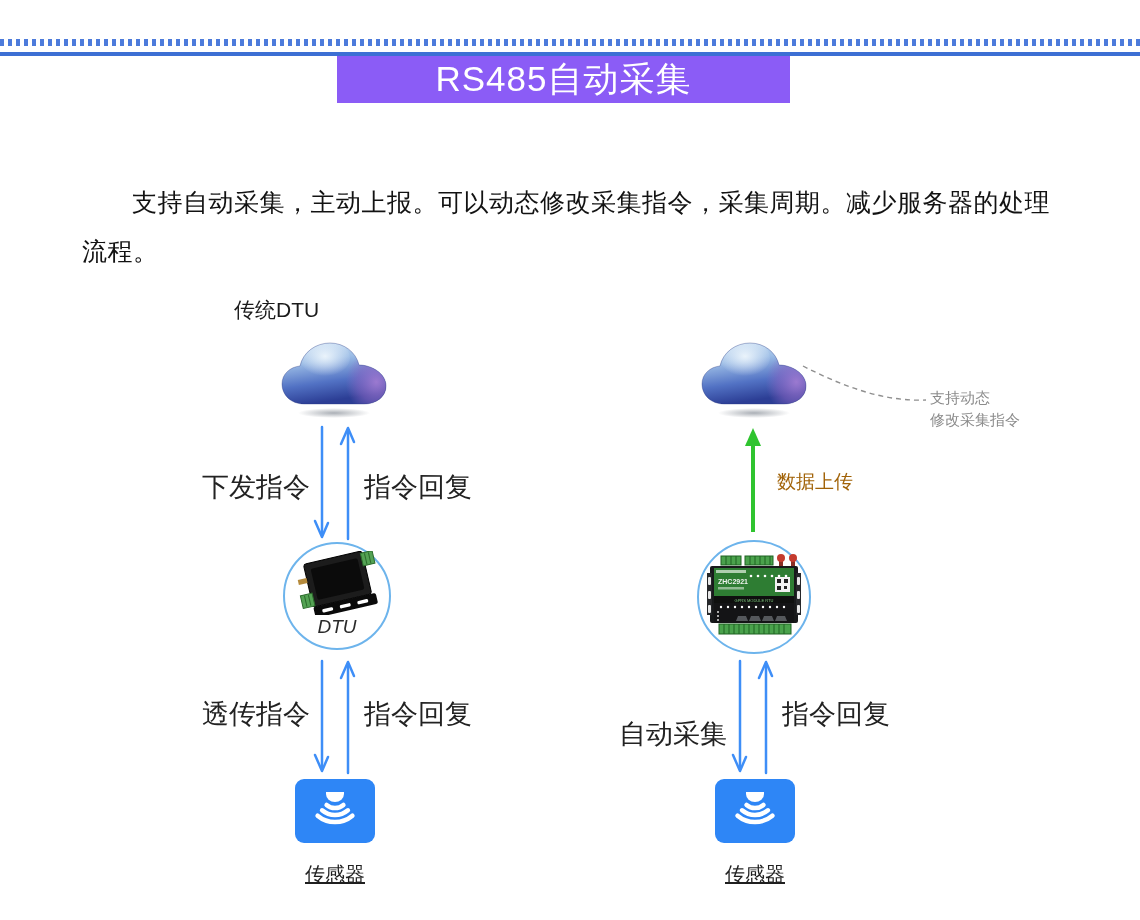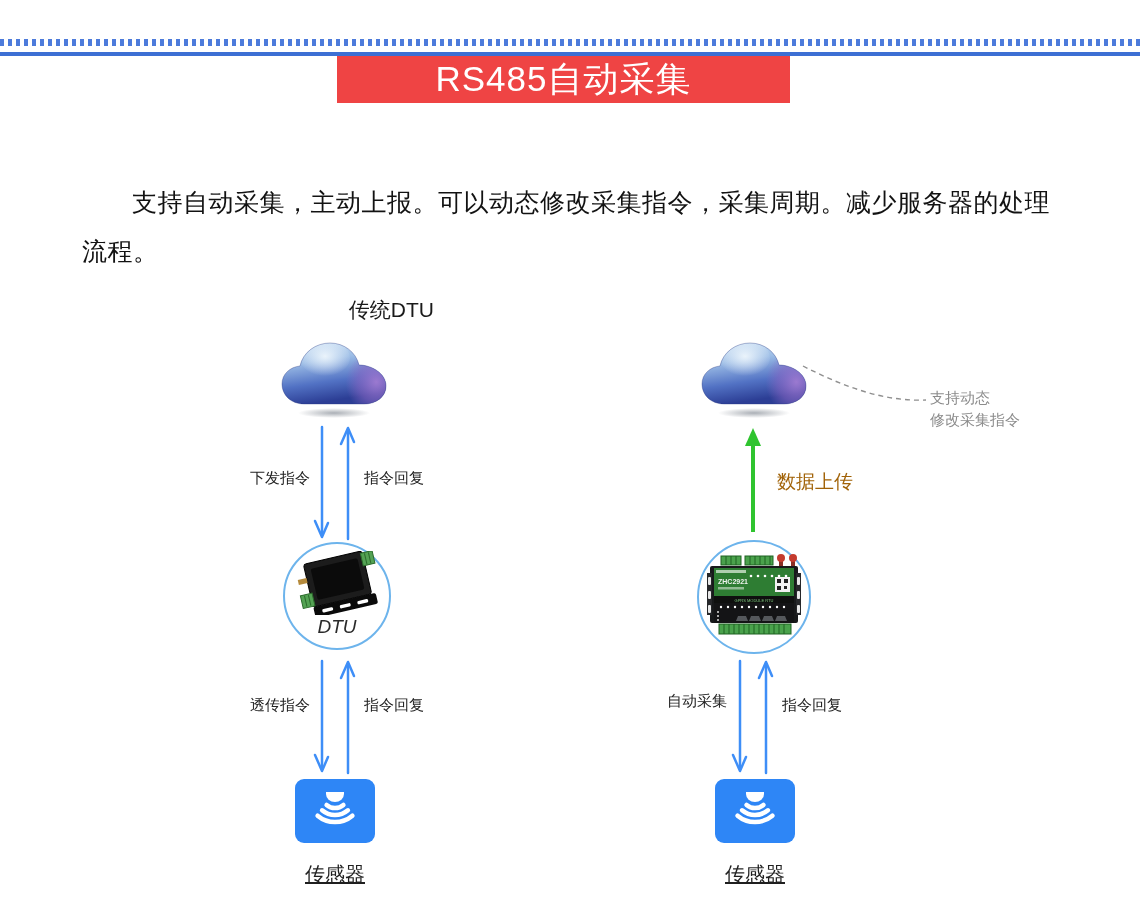--- a/index.html
+++ b/index.html
@@ -2,47 +2,47 @@
 <html><head>
 <meta charset="utf-8">
 <style>
   * { margin:0; padding:0; box-sizing:border-box; }
   body { background:#fff; font-family:"Liberation Sans","DejaVu Sans",sans-serif; }
   .page { position:relative; width:1140px; height:920px; background:#fff; overflow:hidden; }
 
   .dotted-line { position:absolute; left:0; top:39px; width:1140px; height:7px;
     background:repeating-linear-gradient(90deg,#4d7bdb 0 4px,#ffffff 4px 8px); }
   .solid-line { position:absolute; left:0; top:52px; width:1140px; height:4px; background:#3d6fd4; }
-  .banner { position:absolute; left:337px; top:56px; width:453px; height:47px; background:#ef4444;
+  .banner { position:absolute; left:337px; top:56px; width:453px; height:47px; background:#8b5cf6;
     display:flex; align-items:center; justify-content:center; }
   .banner-title { color:#fff; font-size:35px; letter-spacing:1px; }
 
   .intro { position:absolute; left:82px; top:178px; width:990px; font-size:25px; color:#121212;
     line-height:49px; text-indent:2em; letter-spacing:0.5px; }
 
-  .col-title { position:absolute; width:200px; text-align:right; font-size:21px; color:#1a1a1a; }
+  .col-title { position:absolute; width:200px; text-align:left; font-size:21px; color:#1a1a1a; }
   .t-left  { left:234px; top:296px; }
   .t-right { left:654px; top:296px; }
 
   .cloud-wrap { position:absolute; width:112px; height:88px; }
   .cloud-left  { left:278px; top:332px; }
   .cloud-right { left:698px; top:332px; }
 
   .arrow-pair { position:absolute; width:60px; height:118px; }
   .ap-l1 { left:305px; top:424px; }
   .ap-l2 { left:305px; top:658px; }
   .ap-r2 { left:723px; top:658px; }
 
-  .flow-label { position:absolute; font-size:15px; color:#222; white-space:nowrap; }
+  .flow-label { position:absolute; font-size:27px; color:#222; white-space:nowrap; }
   .lbl-right-align { width:120px; text-align:right; }
   .l-send  { left:190px; top:469px; }
   .l-rep1  { left:364px; top:469px; }
   .l-pass  { left:190px; top:696px; }
   .l-rep2  { left:364px; top:696px; }
-  .r-auto  { left:607px; top:692px; }
+  .r-auto  { left:607px; top:716px; }
   .r-rep2  { left:782px; top:696px; }
 
   .upload-arrow { position:absolute; left:735px; top:426px; width:36px; height:108px; }
   .upload-label { position:absolute; left:777px; top:469px; font-size:19px; color:#a16207; white-space:nowrap; }
 
   .dashed-wrap { position:absolute; left:800px; top:362px; width:130px; height:46px; }
   .note { position:absolute; left:930px; top:387px; font-size:15px; color:#8c8c8c; line-height:22px; white-space:nowrap; }
 
   .device-circle { position:absolute; border:2px solid #6db4ec; border-radius:50%; background:#fff; }
   .circ-left  { left:283px; top:542px; width:108px; height:108px; }

